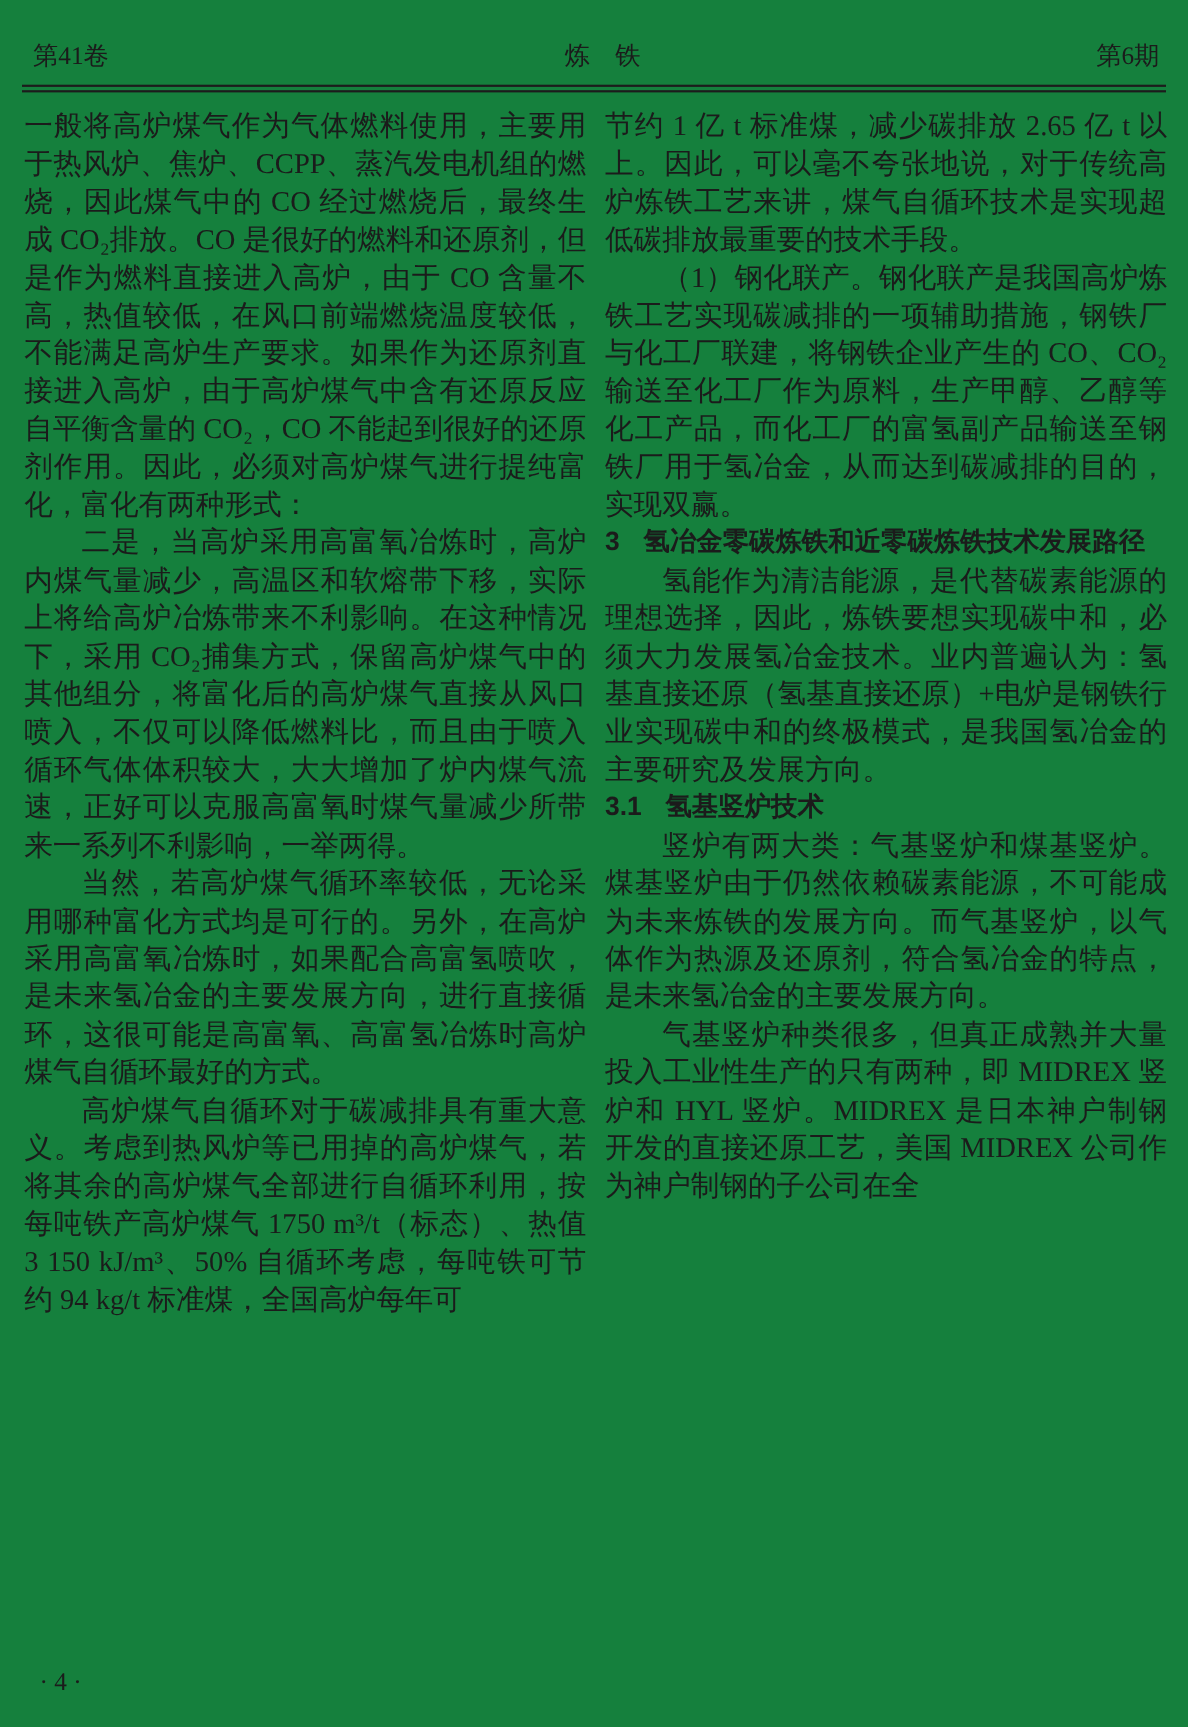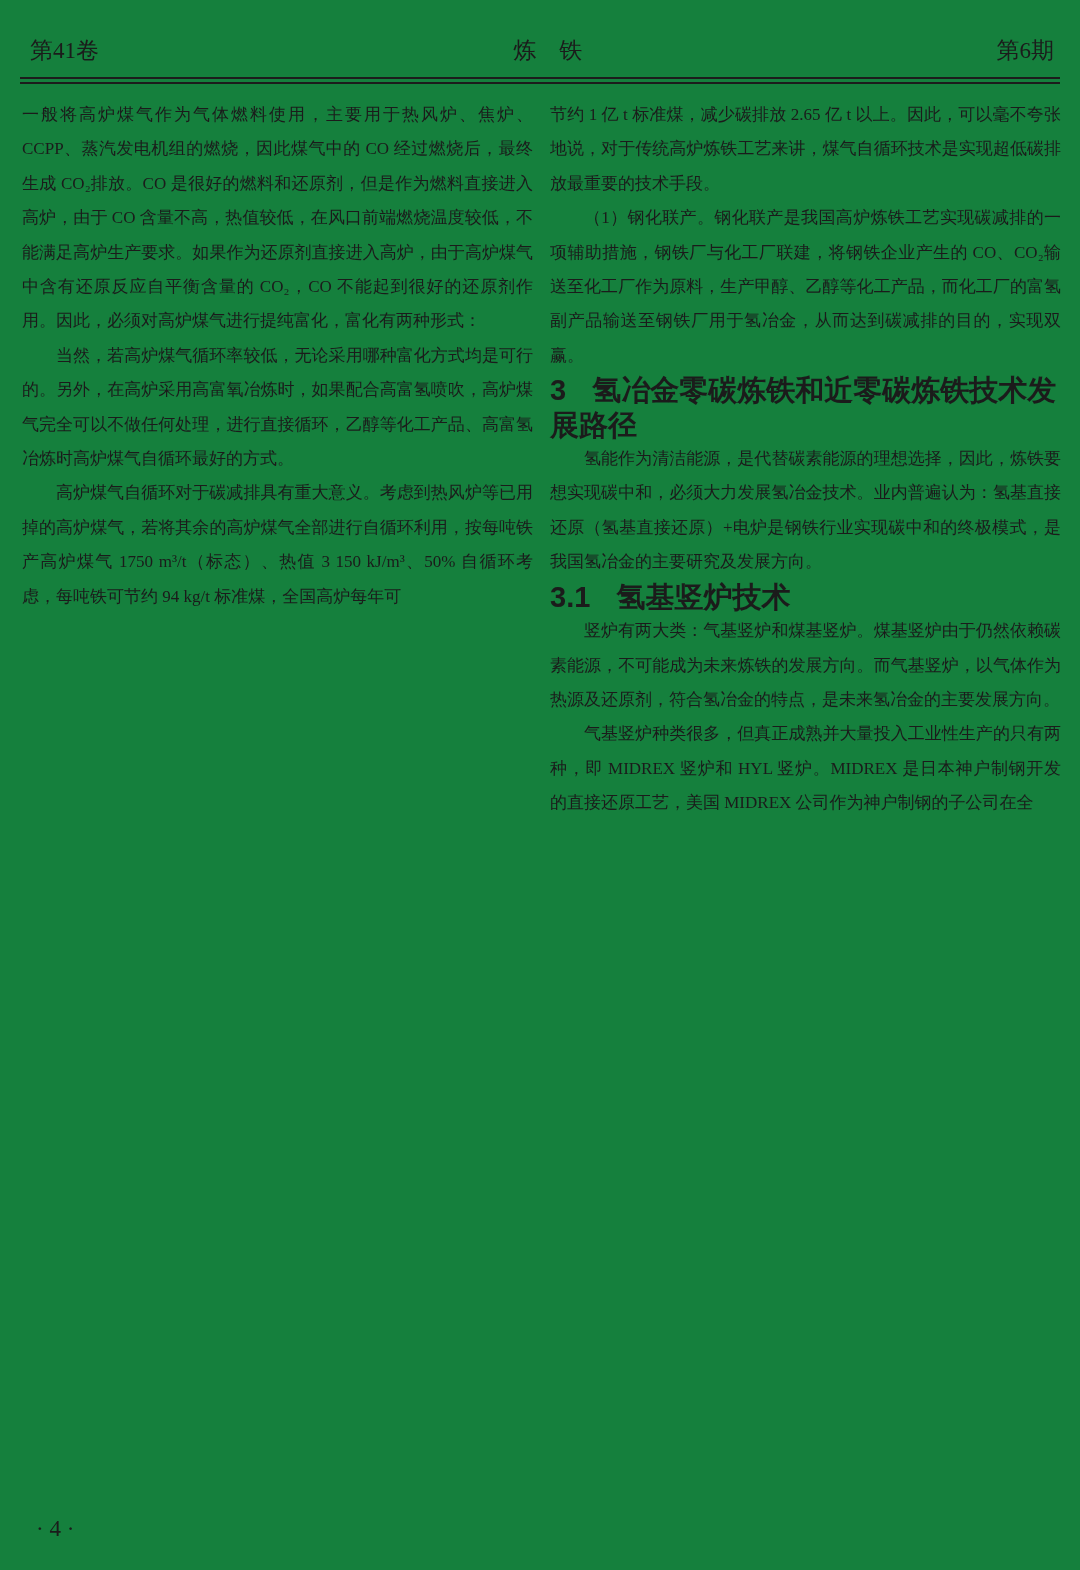--- a/index.html
+++ b/index.html
@@ -31,28 +31,28 @@
     border-bottom: 2px solid #1c1c1c;
   }
   .content {
     display: flex;
     gap: 17px;
     padding: 14px 18px 0 22px;
   }
   .column { width: 511px; }
   .para {
     margin: 0;
-    font-size: 17px;
+    font-size: 26px;
     line-height: 34.4px;
     text-align: justify;
   }
   .para.indent { text-indent: 2em; }
   .heading {
     margin: 0;
-    font-size: 29px;
+    font-size: 24px;
     line-height: 34.4px;
     font-weight: 700;
     font-family: "Liberation Sans", "DejaVu Sans", sans-serif;
     text-align: left;
   }
   .heading .h-num { margin-right: 0.9em; }
   .page-footer {
     position: absolute;
     left: 36px;
     top: 1516px;
@@ -69,21 +69,22 @@
     <span>炼　铁</span>
     <span>第6期</span>
   </header>
 
   <div class="double-rule"></div>
 
   <main class="content">
 
     <section class="column">
       <p class="para">一般将高炉煤气作为气体燃料使用，主要用于热风炉、焦炉、CCPP、蒸汽发电机组的燃烧，因此煤气中的 CO 经过燃烧后，最终生成 CO₂排放。CO 是很好的燃料和还原剂，但是作为燃料直接进入高炉，由于 CO 含量不高，热值较低，在风口前端燃烧温度较低，不能满足高炉生产要求。如果作为还原剂直接进入高炉，由于高炉煤气中含有还原反应自平衡含量的 CO₂，CO 不能起到很好的还原剂作用。因此，必须对高炉煤气进行提纯富化，富化有两种形式：</p>
-      <p class="para indent">当然，若高炉煤气循环率较低，无论采用哪种富化方式均是可行的。另外，在高炉采用高富氧冶炼时，如果配合高富氢喷吹，高炉煤气完全可以不做任何处理，进行直接循环，乙醇等化工产品、高富氢冶炼时高炉煤气自循环最好的方式。</p>
+      <p class="para indent">二是，当高炉采用高富氧冶炼时，高炉内煤气量减少，高温区和软熔带下移，实际上将给高炉冶炼带来不利影响。在这种情况下，采用 CO₂捕集方式，保留高炉煤气中的其他组分，将富化后的高炉煤气直接从风口喷入，不仅可以降低燃料比，而且由于喷入循环气体体积较大，大大增加了炉内煤气流速，正好可以克服高富氧时煤气量减少所带来一系列不利影响，一举两得。</p>
+      <p class="para indent">当然，若高炉煤气循环率较低，无论采用哪种富化方式均是可行的。另外，在高炉采用高富氧冶炼时，如果配合高富氢喷吹，是未来氢冶金的主要发展方向，进行直接循环，这很可能是高富氧、高富氢冶炼时高炉煤气自循环最好的方式。</p>
       <p class="para indent">高炉煤气自循环对于碳减排具有重大意义。考虑到热风炉等已用掉的高炉煤气，若将其余的高炉煤气全部进行自循环利用，按每吨铁产高炉煤气 1750 m³/t（标态）、热值 3 150 kJ/m³、50% 自循环考虑，每吨铁可节约 94 kg/t 标准煤，全国高炉每年可</p>
     </section>
 
     <section class="column">
       <p class="para">节约 1 亿 t 标准煤，减少碳排放 2.65 亿 t 以上。因此，可以毫不夸张地说，对于传统高炉炼铁工艺来讲，煤气自循环技术是实现超低碳排放最重要的技术手段。</p>
       <p class="para indent">（1）钢化联产。钢化联产是我国高炉炼铁工艺实现碳减排的一项辅助措施，钢铁厂与化工厂联建，将钢铁企业产生的 CO、CO₂输送至化工厂作为原料，生产甲醇、乙醇等化工产品，而化工厂的富氢副产品输送至钢铁厂用于氢冶金，从而达到碳减排的目的，实现双赢。</p>
       <h2 class="heading">
         <span class="h-num">3</span><span>氢冶金零碳炼铁和近零碳炼铁技术发展路径</span>
       </h2>
       <p class="para indent">氢能作为清洁能源，是代替碳素能源的理想选择，因此，炼铁要想实现碳中和，必须大力发展氢冶金技术。业内普遍认为：氢基直接还原（氢基直接还原）+电炉是钢铁行业实现碳中和的终极模式，是我国氢冶金的主要研究及发展方向。</p>

